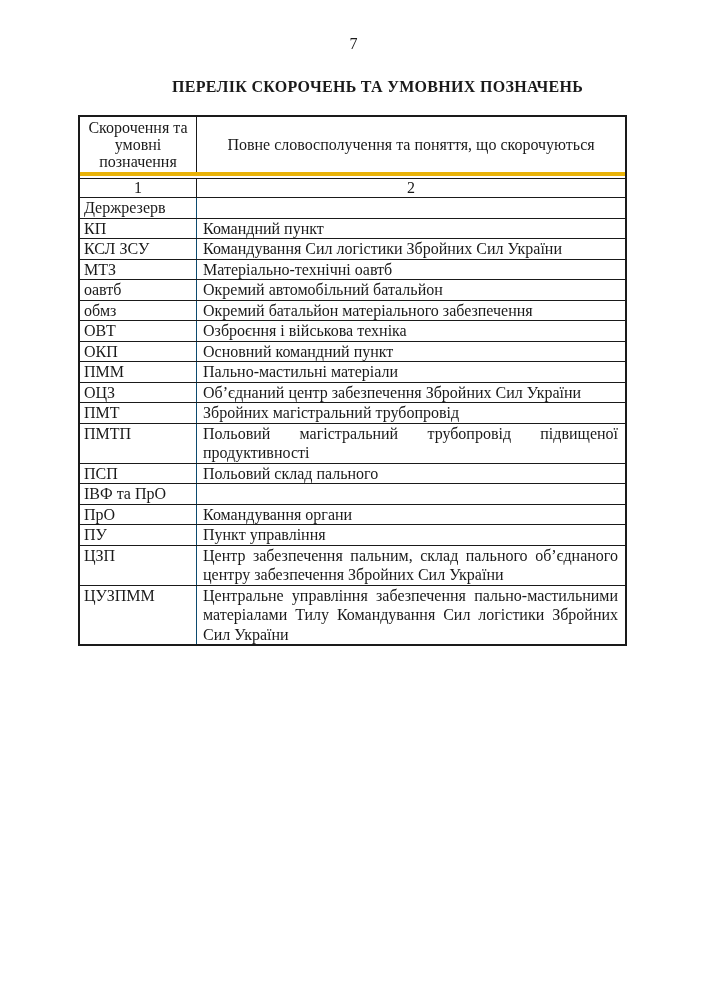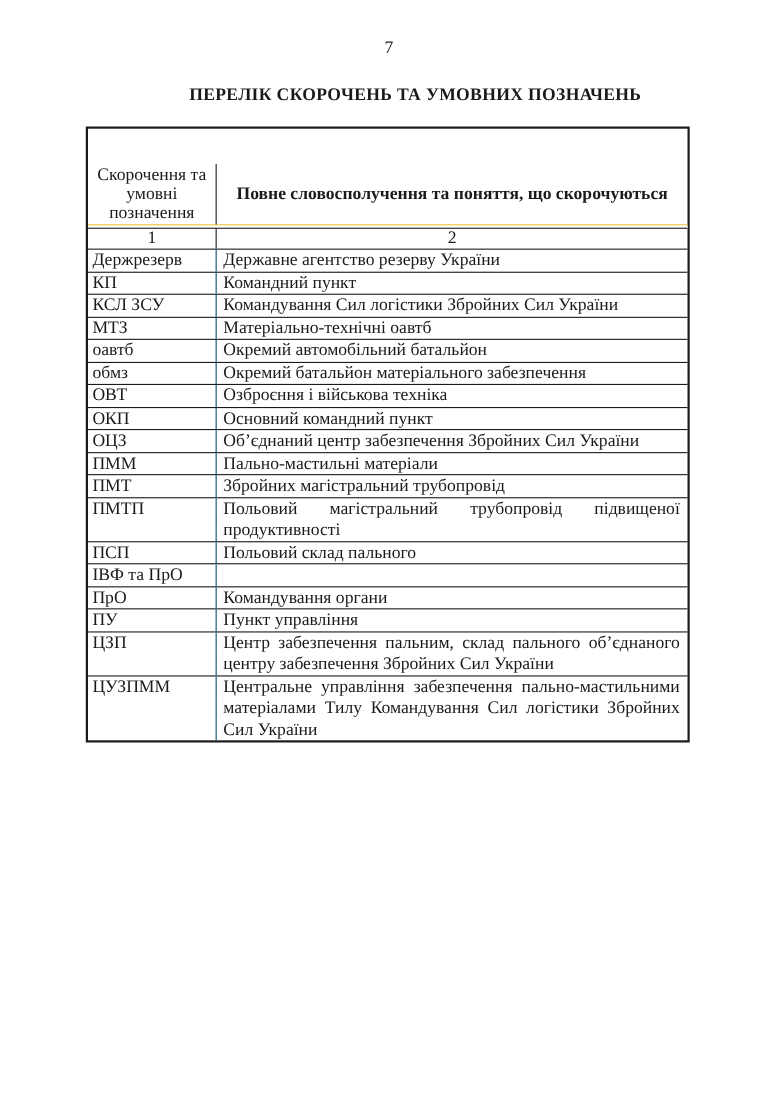--- a/index.html
+++ b/index.html
@@ -39,34 +39,33 @@
     top: 115px;
     width: 549px;
     box-sizing: border-box;
     border: 2px solid #1a1a1a;
     font-size: 16px;
   }
   .grid-row {
     display: grid;
     grid-template-columns: 117px 1fr;
   }
-  .header-row { border-bottom: 1px solid #eab308; margin-top: 32px; }
+  .header-row { border-bottom: 4px solid #eab308; }
   .header-row .cell-abbr {
     border-right: 1px solid #1a1a1a;
     text-align: center;
     line-height: 17px;
     padding: 2px 3px;
   }
   .header-row .cell-full {
     display: flex;
     align-items: center;
     justify-content: center;
     text-align: right;
     padding: 2px 8px;
-    font-weight: bold;
   }
   .split-gap {
     height: 2px;
     background: #ffffff;
     border-bottom: 1px solid #1a1a1a;
   }
   .index-row .cell-abbr {
     border-right: 1px solid #1a1a1a;
     text-align: center;
     line-height: 18px;
@@ -107,21 +106,20 @@
 
     <div class="grid-row index-row">
       <div class="cell-abbr">1</div>
       <div class="cell-full">2</div>
     </div>
 
     <div>
 
         <div class="grid-row data-row">
           <div class="cell-abbr">Держрезерв</div>
-          <div class="cell-full">Державне агентство резерву України</div>
         </div>
 
         <div class="grid-row data-row">
           <div class="cell-abbr">КП</div>
           <div class="cell-full">Командний пункт</div>
         </div>
 
         <div class="grid-row data-row">
           <div class="cell-abbr">КСЛ ЗСУ</div>
           <div class="cell-full">Командування Сил логістики Збройних Сил України</div>
@@ -146,30 +144,30 @@
           <div class="cell-abbr">ОВТ</div>
           <div class="cell-full">Озброєння і військова техніка</div>
         </div>
 
         <div class="grid-row data-row">
           <div class="cell-abbr">ОКП</div>
           <div class="cell-full">Основний командний пункт</div>
         </div>
 
         <div class="grid-row data-row">
+          <div class="cell-abbr">ПММ</div>
+          <div class="cell-full">Пально-мастильні матеріали</div>
+        </div>
+
+        <div class="grid-row data-row">
           <div class="cell-abbr">ОЦЗ</div>
           <div class="cell-full">Об’єднаний центр забезпечення Збройних Сил України</div>
         </div>
 
         <div class="grid-row data-row">
-          <div class="cell-abbr">ПММ</div>
-          <div class="cell-full">Пально-мастильні матеріали</div>
-        </div>
-
-        <div class="grid-row data-row">
           <div class="cell-abbr">ПМТ</div>
           <div class="cell-full">Збройних магістральний трубопровід</div>
         </div>
 
         <div class="grid-row data-row">
           <div class="cell-abbr">ПМТП</div>
           <div class="cell-full">Польовий магістральний трубопровід підвищеної продуктивності</div>
         </div>
 
         <div class="grid-row data-row">

